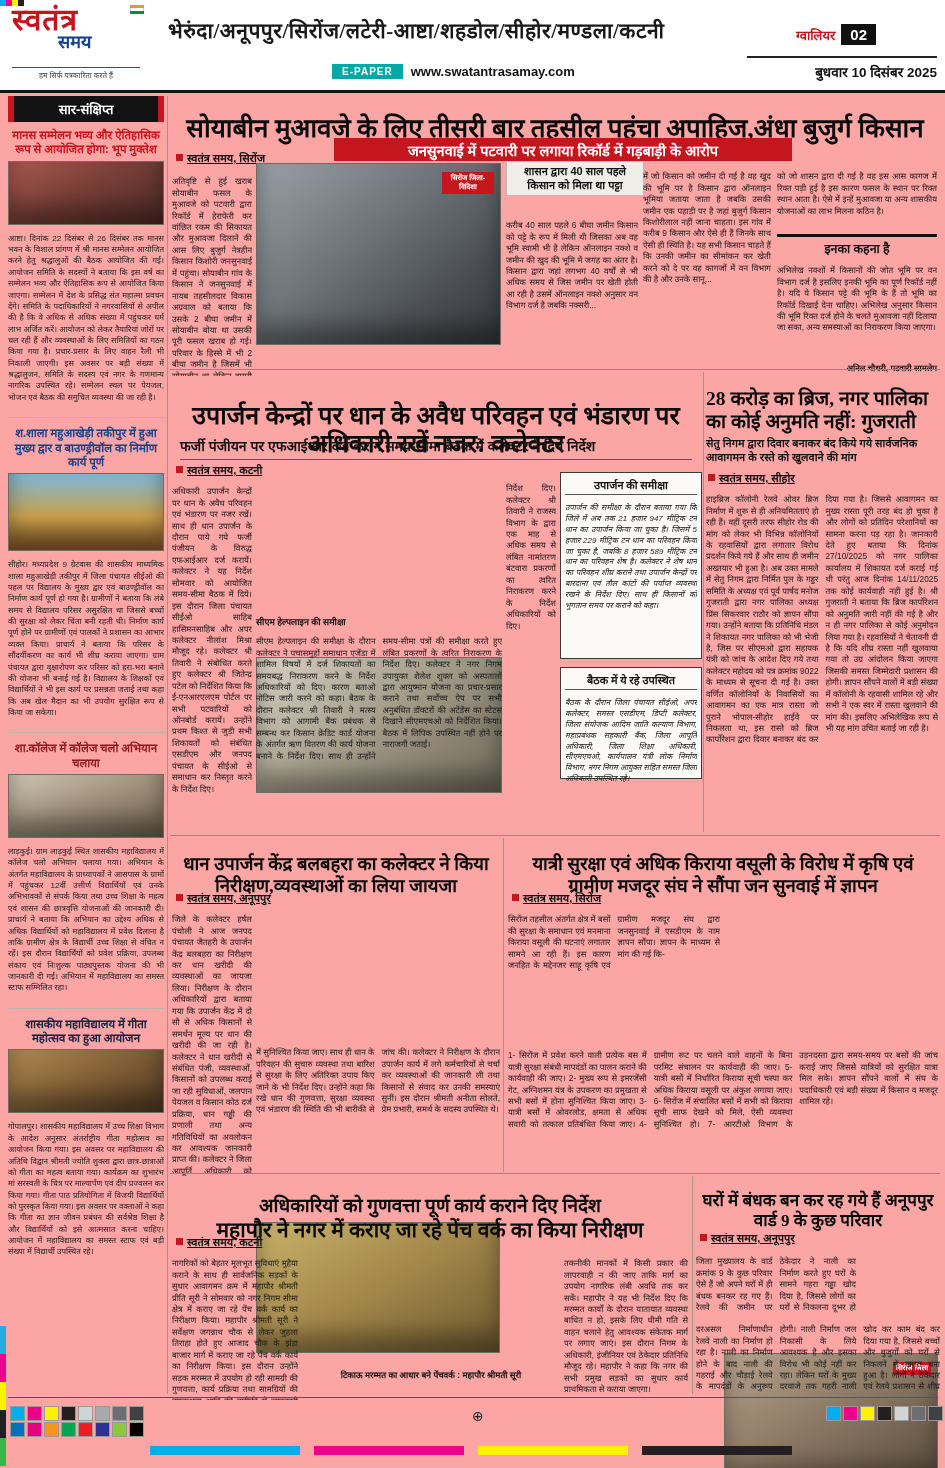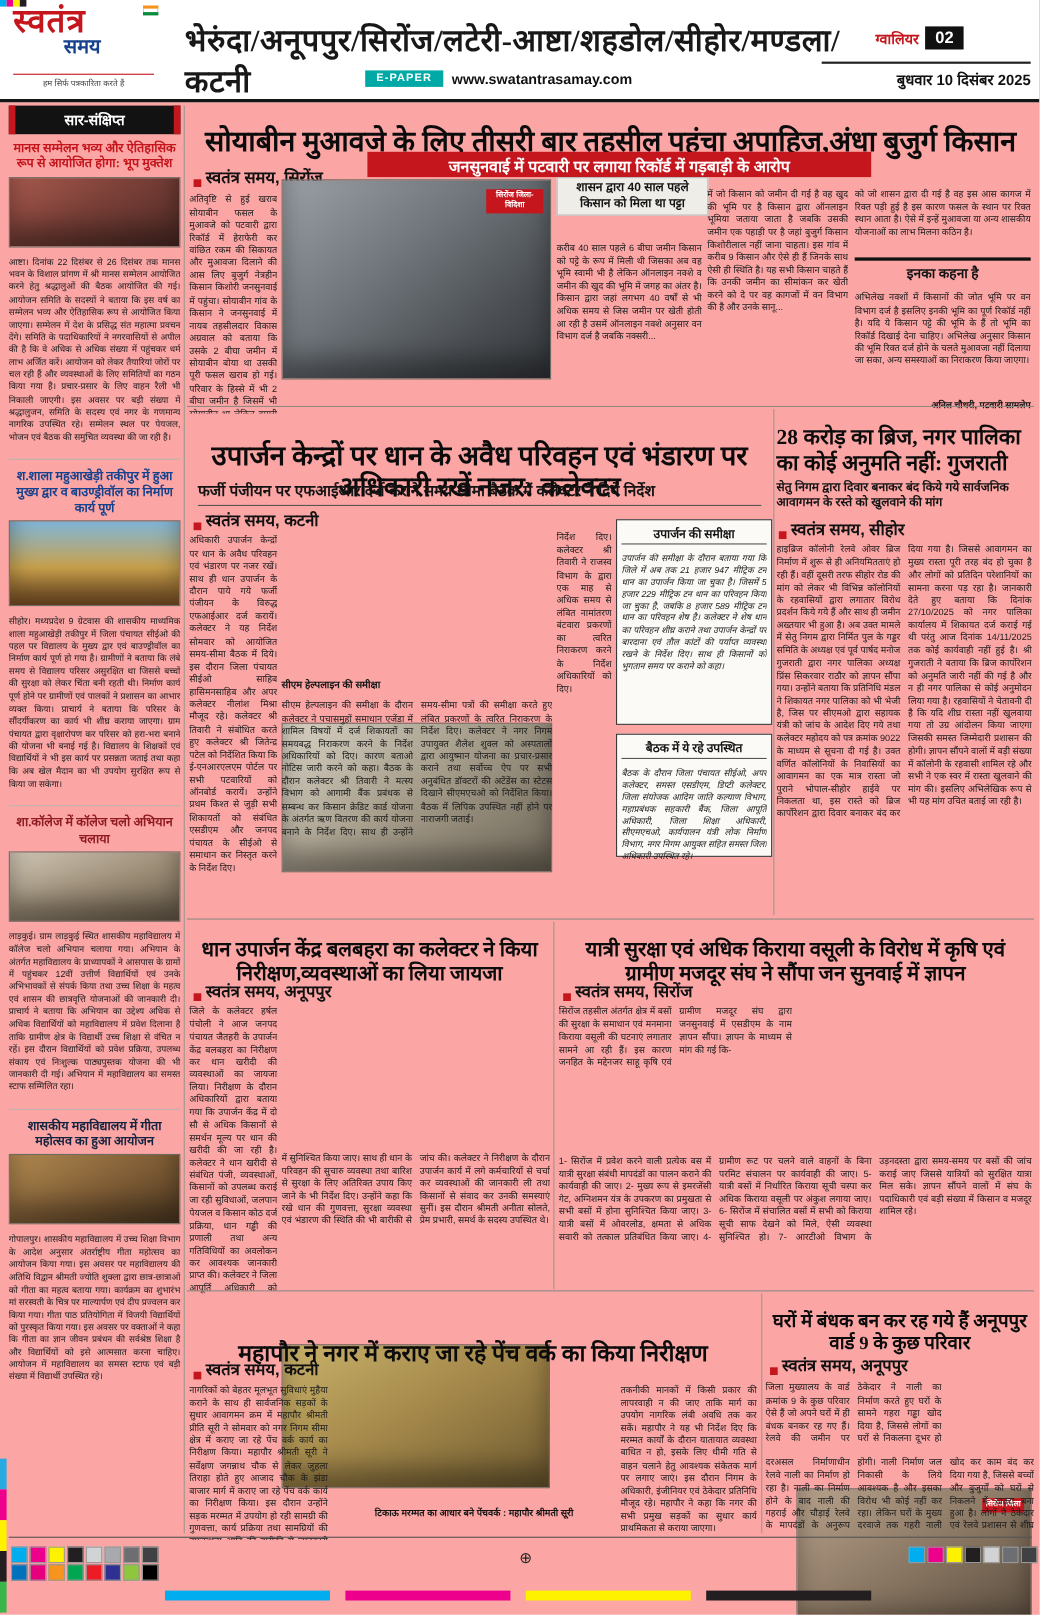--- a/index.html
+++ b/index.html
@@ -3,39 +3,39 @@
 <meta charset="utf-8">
 <style>
   html,body{margin:0;padding:0;background:#e9e7e2;}
   body{font-family:"Liberation Sans","DejaVu Sans",sans-serif;}
   #page{position:relative;width:945px;height:1468px;background:#fca5a5;margin:0 auto;overflow:hidden;color:#141414;}
   .abs{position:absolute;}
   .hl{font-weight:bold;color:#0c0c0c;font-family:"Liberation Serif","DejaVu Serif",serif;}
   .body-text{font-size:8.3px;line-height:1.38;text-align:justify;color:#1b1b1b;overflow:hidden;}
   .cols2{column-count:2;column-gap:7px;}
   .cols3{column-count:3;column-gap:7px;}
-  .byline{display:flex;align-items:flex-end;gap:4px;font-size:15px;font-weight:bold;color:#111;}
+  .byline{display:flex;align-items:center;gap:4px;font-size:11px;font-weight:bold;color:#111;text-decoration:underline;}
   .sq{width:7px;height:7px;background:#c5161d;display:inline-block;flex:0 0 auto;}
   .ph{border:1px solid #6f6a62;box-sizing:border-box;position:relative;box-shadow:inset 0 -18px 22px rgba(0,0,0,.35);}
   .ph-label{position:absolute;top:8px;right:6px;background:#c5161d;color:#fff;font-size:7px;font-weight:bold;padding:2px 3px;text-align:center;line-height:1.25;max-width:46px;}
   .vrule{position:absolute;width:1px;background:#9b978f;}
   .hrule{position:absolute;height:1px;background:#8f8b83;}
 
   
   #masthead{position:absolute;left:0;top:0;width:945px;height:90px;border-bottom:3px solid #151515;background:#fff;}
   .logo{position:absolute;left:12px;top:5px;width:150px;}
   .logo-l1{font-size:30px;font-weight:bold;color:#c5161d;line-height:1;letter-spacing:1px;}
   .logo-l2{font-size:18px;font-weight:bold;color:#16418c;line-height:1;margin:-2px 0 16px 46px;}
   .logo-tagline{font-size:7.5px;color:#444;margin-top:4px;border-top:1px solid #c5161d;padding-top:2px;width:128px;text-align:center;}
   .logo-flag{position:absolute;left:118px;top:0;width:14px;}
   .logo-flag i{display:block;height:3px;}
   .logo-flag i:nth-child(1){background:#f6921e;}
   .logo-flag i:nth-child(2){background:#ffffff;border:1px solid #ccc;border-width:0 1px;}
   .logo-flag i:nth-child(3){background:#0a8a3c;}
-  .cities{position:absolute;left:168px;top:16px;width:618px;font-size:28px;font-weight:bold;color:#181818;font-family:"Liberation Serif","DejaVu Serif",serif;letter-spacing:.5px;}
+  .cities{position:absolute;left:168px;top:16px;width:618px;font-size:21px;font-weight:bold;color:#181818;font-family:"Liberation Serif","DejaVu Serif",serif;letter-spacing:.5px;}
   .edition-wrap{position:absolute;left:796px;top:24px;display:flex;align-items:center;gap:6px;}
   .edition-name{color:#c5161d;font-weight:bold;font-size:13px;}
   .page-num{background:#111;color:#fff;font-weight:bold;font-size:15px;padding:2px 9px;}
   .date-line{position:absolute;right:8px;top:56px;width:190px;text-align:right;font-weight:bold;font-size:13.5px;color:#111;border-top:2px solid #222;padding-top:5px;}
   .epaper-row{position:absolute;left:332px;top:64px;display:flex;align-items:center;gap:8px;}
   .epaper-btn{background:#00a9a5;color:#fff;font-weight:bold;font-size:10px;padding:2px 10px;letter-spacing:1px;cursor:pointer;}
   .website{font-weight:bold;font-size:13px;color:#111;cursor:pointer;}
   .pm-top{position:absolute;left:0;top:0;display:flex;}
   .pm-top i{width:6px;height:6px;display:block;}
 
@@ -253,20 +253,21 @@
   <div class="abs byline a5-byline">
       <span class="sq"></span>
       <span>स्वतंत्र समय, सिरोंज</span>
     </div>
   <div class="abs ph ph-a5 a5-ph">
     <span class="ph-label">सिरोंज जिला</span>
   </div>
   <p class="abs body-text cols2 a5-intro">सिरोंज तहसील अंतर्गत क्षेत्र में बसों की सुरक्षा के समाधान एवं मनमाना किराया वसूली की घटनाएं लगातार सामने आ रही हैं। इस कारण जनहित के मद्देनजर साहू कृषि एवं ग्रामीण मजदूर संघ द्वारा जनसुनवाई में एसडीएम के नाम ज्ञापन सौंपा। ज्ञापन के माध्यम से मांग की गई कि-</p>
   <p class="abs body-text cols3 a5-points">1- सिरोंज में प्रवेश करने वाली प्रत्येक बस में यात्री सुरक्षा संबंधी मापदंडों का पालन कराने की कार्यवाही की जाए। 2- मुख्य रूप से इमरजेंसी गेट, अग्निशमन यंत्र के उपकरण का प्रमुखता से सभी बसों में होना सुनिश्चित किया जाए। 3- यात्री बसों में ओवरलोड, क्षमता से अधिक सवारी को तत्काल प्रतिबंधित किया जाए। 4- ग्रामीण रूट पर चलने वाले वाहनों के बिना परमिट संचालन पर कार्यवाही की जाए। 5- यात्री बसों में निर्धारित किराया सूची चस्पा कर अधिक किराया वसूली पर अंकुश लगाया जाए। 6- सिरोंज में संचालित बसों में सभी को किराया सूची साफ देखने को मिले, ऐसी व्यवस्था सुनिश्चित हो। 7- आरटीओ विभाग के उड़नदस्ता द्वारा समय-समय पर बसों की जांच कराई जाए जिससे यात्रियों को सुरक्षित यात्रा मिल सके। ज्ञापन सौंपने वालों में संघ के पदाधिकारी एवं बड़ी संख्या में किसान व मजदूर शामिल रहे।</p>
 
+  <h2 class="abs hl a6-kicker">अधिकारियों को गुणवत्ता पूर्ण कार्य कराने दिए निर्देश</h2>
   <h1 class="abs hl a6-h">महापौर ने नगर में कराए जा रहे पेंच वर्क का किया निरीक्षण</h1>
   <div class="abs byline a6-byline">
       <span class="sq"></span>
       <span>स्वतंत्र समय, कटनी</span>
     </div>
   <p class="abs body-text a6-colL">नागरिकों को बेहतर मूलभूत सुविधाएं मुहैया कराने के साथ ही सार्वजनिक सड़कों के सुधार आवागमन क्रम में महापौर श्रीमती प्रीति सूरी ने सोमवार को नगर निगम सीमा क्षेत्र में कराए जा रहे पेंच वर्क कार्य का निरीक्षण किया। महापौर श्रीमती सूरी ने सर्वेक्षण जगन्नाथ चौक से लेकर जुहला तिराहा होते हुए आजाद चौक के झंडा बाजार मार्ग में कराए जा रहे पेंच वर्क कार्य का निरीक्षण किया। इस दौरान उन्होंने सड़क मरम्मत में उपयोग हो रही सामग्री की गुणवत्ता, कार्य प्रक्रिया तथा सामग्रियों की उपलब्धता आदि की बारीकी से जानकारी ली।</p>
 
   <p class="abs body-text a6-colR">तकनीकी मानकों में किसी प्रकार की लापरवाही न की जाए ताकि मार्ग का उपयोग नागरिक लंबी अवधि तक कर सकें। महापौर ने यह भी निर्देश दिए कि मरम्मत कार्यों के दौरान यातायात व्यवस्था बाधित न हो, इसके लिए धीमी गति से वाहन चलाने हेतु आवश्यक संकेतक मार्ग पर लगाए जाएं। इस दौरान निगम के अधिकारी, इंजीनियर एवं ठेकेदार प्रतिनिधि मौजूद रहे। महापौर ने कहा कि नगर की सभी प्रमुख सड़कों का सुधार कार्य प्राथमिकता से कराया जाएगा।</p>
   <div class="abs a6-cap">टिकाऊ मरम्मत का आधार बने पेंचवर्क : महापौर श्रीमती सूरी</div>
 

